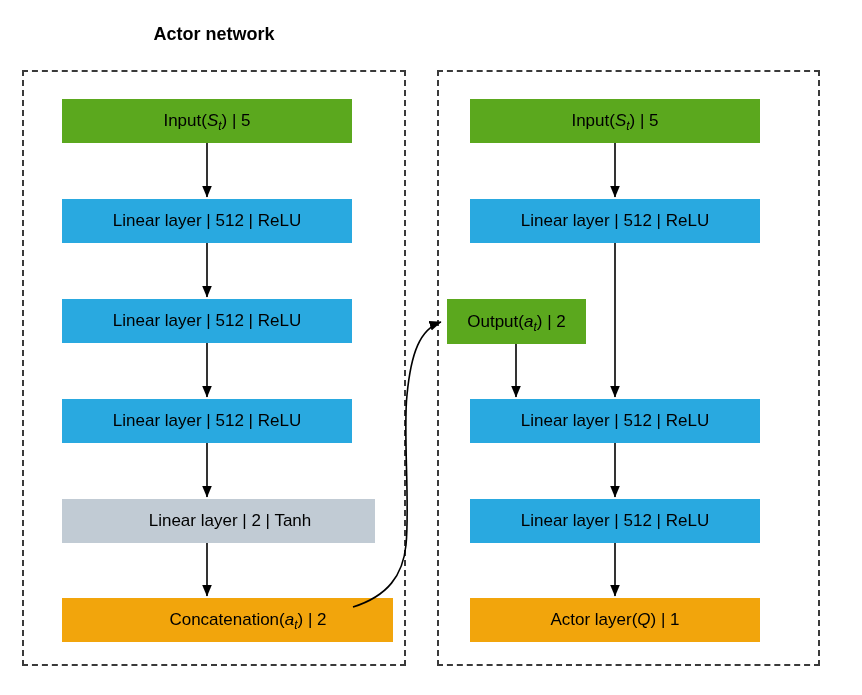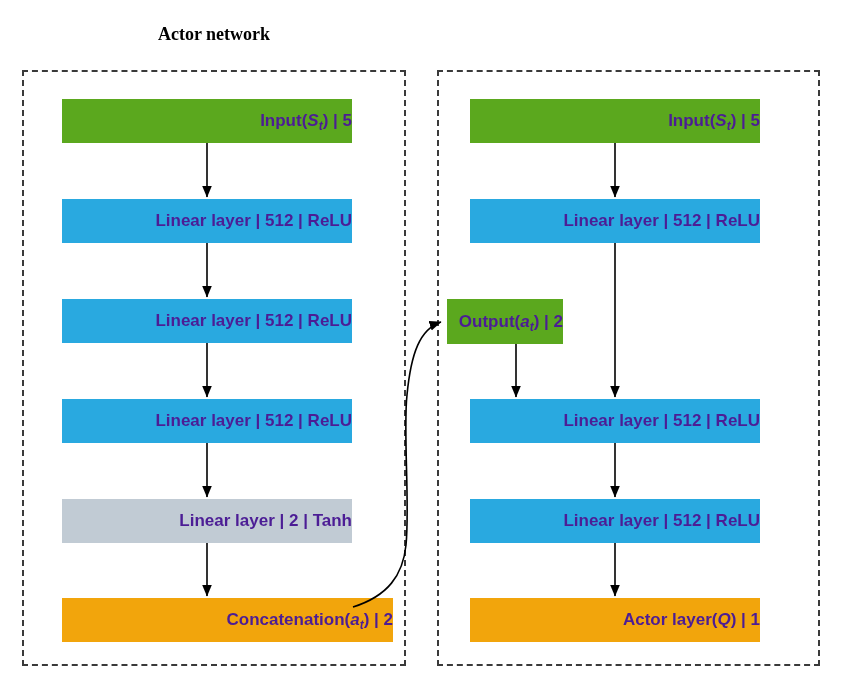--- a/index.html
+++ b/index.html
@@ -15,63 +15,61 @@
     background: #ffffff;
     overflow: hidden;
   }
   .group-title {
     position: absolute;
     top: 24px;
     text-align: center;
     font-size: 18px;
     font-weight: bold;
     color: #000000;
-    font-family: Liberation Serif, serif;
   }
   .title-actor { left: 22px; width: 384px; }
   .title-critic { left: 437px; width: 383px; }
   .dashed-box {
     position: absolute;
     border: 2px dashed #3a3a3a;
     box-sizing: border-box;
     background: transparent;
   }
   .box-actor { left: 22px; top: 70px; width: 384px; height: 596px; }
   .box-critic { left: 437px; top: 70px; width: 383px; height: 596px; }
   .node {
     position: absolute;
     width: 290px;
     height: 44px;
     line-height: 44px;
-    text-align: right;
-    color: #4c1d95;
+    text-align: center;
+    color: #000000;
     font-size: 17px;
     white-space: nowrap;
-    font-weight: bold;
   }
   .node .it { font-style: italic; }
   .node .sub {
     font-style: italic;
     font-size: 12px;
     position: relative;
     top: 4px;
   }
   
   .a-col { left: 62px; }
   .c-col { left: 470px; }
   .row1 { top: 99px; }
   .row2 { top: 199px; }
   .row3 { top: 299px; }
   .row4 { top: 399px; }
   .row5 { top: 499px; }
   .row6 { top: 598px; }
   .node-output {
     left: 447px;
     top: 299px;
-    width: 116px;
+    width: 139px;
     height: 45px;
     line-height: 45px;
   }
   svg.arrows {
     position: absolute;
     left: 0;
     top: 0;
     pointer-events: none;
   }
 </style>
@@ -90,21 +88,21 @@
   </div>
   <div class="node a-col row2" style="background-color: rgb(41, 169, 224);">
     <span class="pre">Linear layer | 512 | ReLU</span>
   </div>
   <div class="node a-col row3" style="background-color: rgb(41, 169, 224);">
     <span class="pre">Linear layer | 512 | ReLU</span>
   </div>
   <div class="node a-col row4" style="background-color: rgb(41, 169, 224);">
     <span class="pre">Linear layer | 512 | ReLU</span>
   </div>
-  <div class="node a-col row5" style="background-color: rgb(193, 203, 212);">
+  <div class="node a-col row5" style="background-color: rgb(193, 203, 212); padding-left: 23px;">
     <span class="pre">Linear layer | 2 | Tanh</span>
   </div>
   <div class="node a-col row6" style="background-color: rgb(242, 165, 12); padding-left: 41px;">
     <span class="pre">Concatenation(</span><span class="it">a</span><span class="sub">t</span><span class="pre">) | 2</span>
   </div>
 
   <div class="node c-col row1" style="background-color: rgb(91, 168, 30);">
     <span class="pre">Input(</span><span class="it">S</span><span class="sub">t</span><span class="pre">) | 5</span>
   </div>
   <div class="node c-col row2" style="background-color: rgb(41, 169, 224);">

